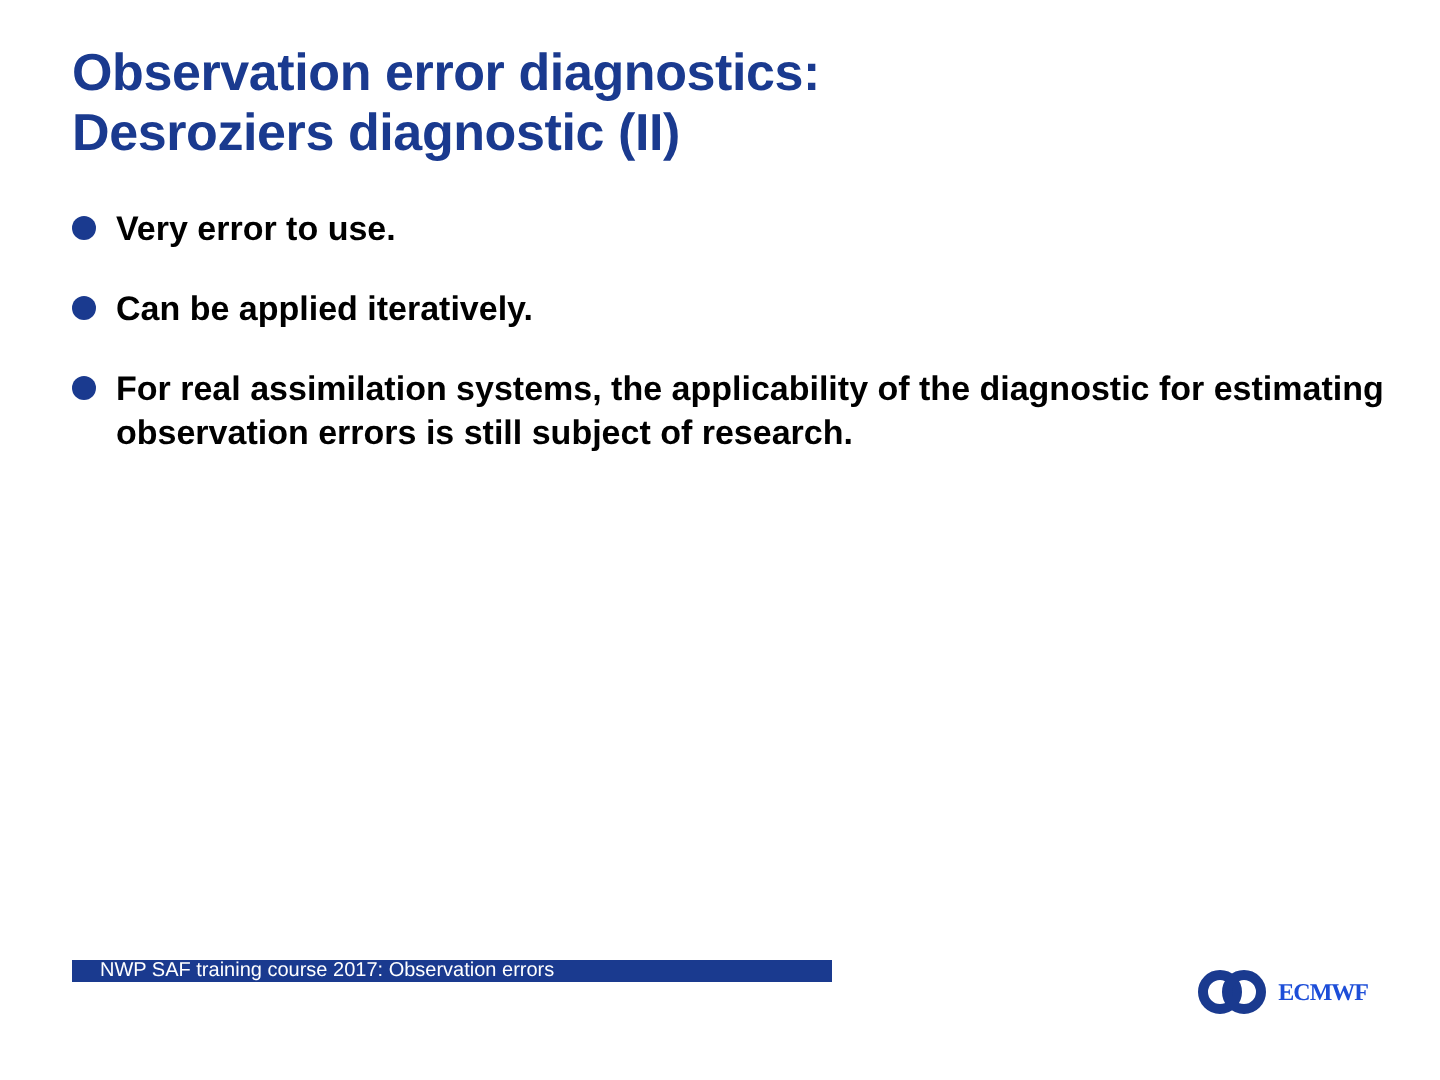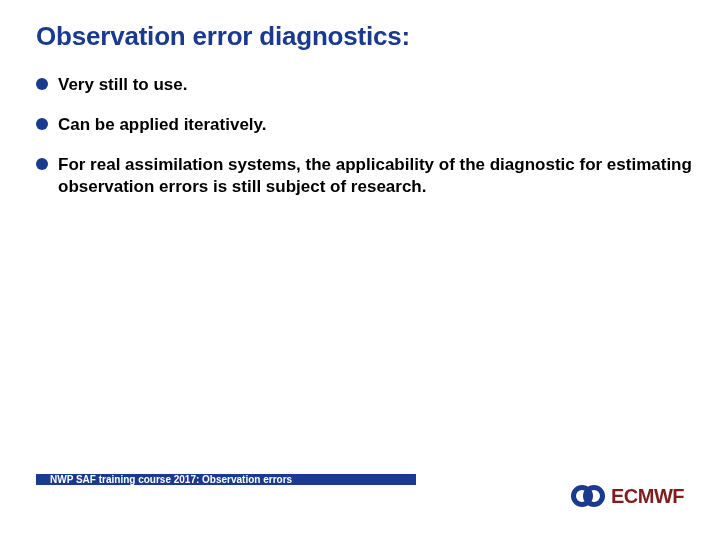--- a/index.html
+++ b/index.html
@@ -54,22 +54,21 @@
     right: 0;
     bottom: 36px;
     height: 30px;
   }
   .footer-band {
     position: absolute;
     left: 36px;
     height: 22px;
     width: 530px;
     display: flex;
-    align-items: flex-start;
-    font-weight: bold;
+    align-items: center;
   }
   .band-dark {
     background: #1a3a8f;
     flex: 0 0 380px;
     display: flex;
     align-items: center;
     padding-left: 14px;
   }
   .band-dark span {
     color: #fff;
@@ -101,38 +100,40 @@
     position: absolute;
     width: 22px;
     height: 22px;
     border: 5px solid #1a3a8f;
     border-radius: 50%;
     top: 3px;
   }
   .logo-mark .c1 { left: 0; }
   .logo-mark .c2 { left: 12px; }
   .logo-text {
-    color: #7f1d1d;
+    color: #1d4ed8;
     font-weight: 900;
-    font-size: 20px;
+    font-size: 12px;
     letter-spacing: -0.5px;
+    font-family: Liberation Serif, serif;
   }
 </style>
 </head>
 <body>
 
 <div class="slide">
 
   <h1 class="title">
     <span>Observation error diagnostics:</span><br>
+    <span>Desroziers diagnostic (II)</span>
   </h1>
 
   <ul class="bullets">
     <li>
-      <span>Very still to use.</span>
+      <span>Very error to use.</span>
     </li>
     <li>
       <span>Can be applied iteratively.</span>
     </li>
     <li class="gap-before">
       <span>For real assimilation systems, the applicability of the diagnostic for estimating observation errors is still subject of research.</span>
     </li>
   </ul>
 
   <div class="footer">

